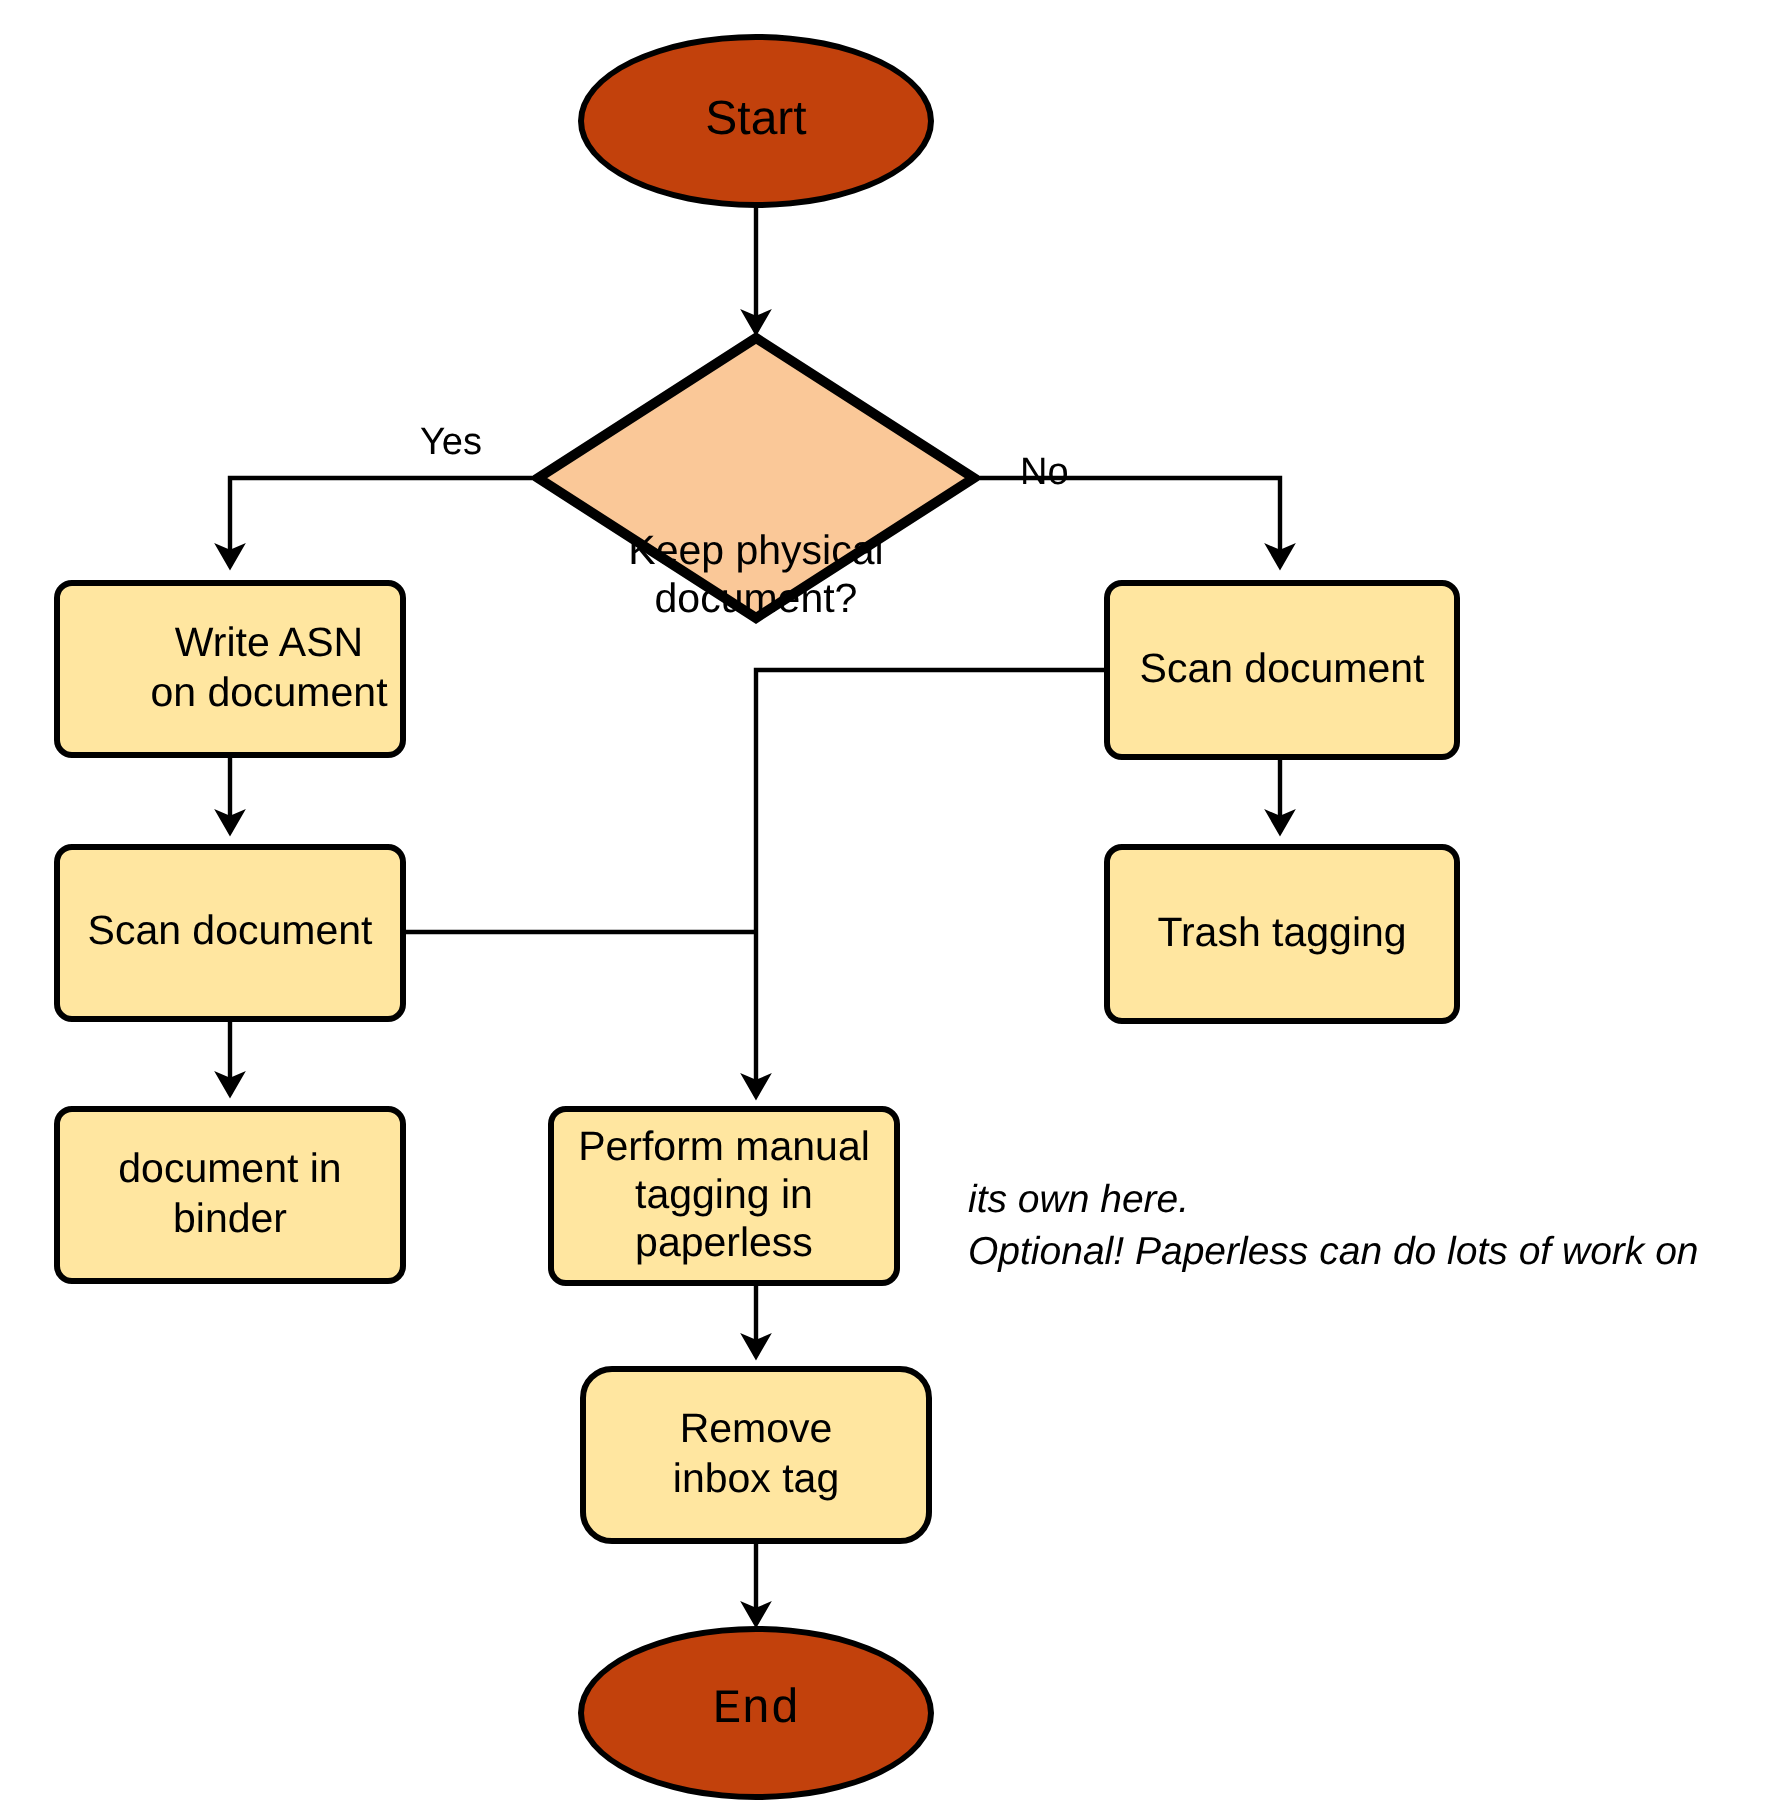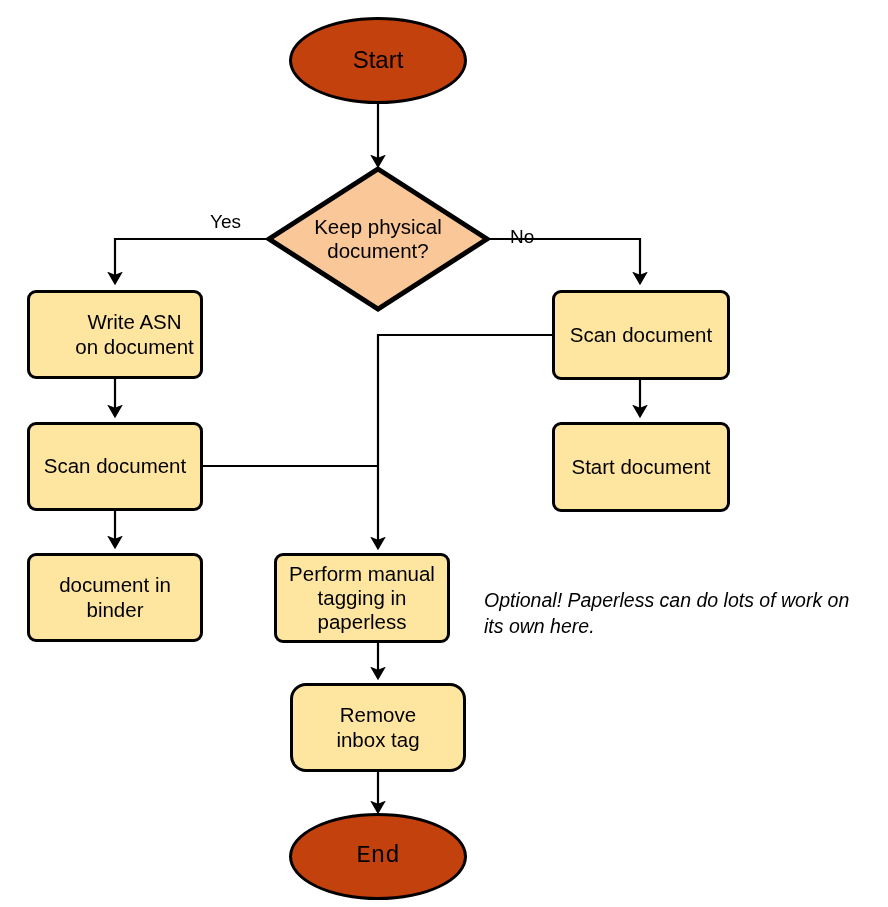--- a/index.html
+++ b/index.html
@@ -112,21 +112,21 @@
 
     <path d="M378,643 L378,678" fill="none" stroke="#000000" stroke-width="2.2" marker-end="url(#arrowhead)"></path>
 
     <path d="M378,772 L378,812" fill="none" stroke="#000000" stroke-width="2.2" marker-end="url(#arrowhead)"></path>
   </svg>
 
   <div class="node node-terminator" style="left:289px; top:17px; width:178px; height:87px;">
     <span>Start</span>
   </div>
 
-  <div class="node node-decision" style="left:266px; top:166px; width:224px; height:146px;">
+  <div class="node node-decision" style="left:266px; top:166px; width:224px; height:146px;align-items:flex-end;">
     <svg class="decision-shape" viewBox="0 0 224 146" preserveAspectRatio="none" xmlns="http://www.w3.org/2000/svg">
       <polygon points="112,3 221,73 112,143 3,73" fill="#FAC898" stroke="#000000" stroke-width="5" stroke-linejoin="miter"></polygon>
     </svg>
     <div class="decision-label">
       <span class="nowrap-line">Keep physical</span>
       <span class="nowrap-line">document?</span>
     </div>
   </div>
 
   <div class="edge-label" style="left:210px; top:211px;">Yes</div>
@@ -148,21 +148,21 @@
       <span class="nowrap-line">document in</span>
       <span class="nowrap-line">binder</span>
     </div>
   </div>
 
   <div class="node node-process" style="left:552px; top:290px; width:178px; height:90px;">
     <span>Scan document</span>
   </div>
 
   <div class="node node-process" style="left:552px; top:422px; width:178px; height:90px;">
-    <span>Start document</span>
+    <span>Trash tagging</span>
   </div>
 
   <div class="node node-process" style="left:274px; top:553px; width:176px; height:90px;">
     <div>
       <span class="nowrap-line">Perform manual</span>
       <span class="nowrap-line">tagging in</span>
       <span class="nowrap-line">paperless</span>
     </div>
   </div>
 
@@ -171,17 +171,17 @@
       <span class="nowrap-line">Remove</span>
       <span class="nowrap-line">inbox tag</span>
     </div>
   </div>
 
   <div class="node node-terminator" style="left:289px; top:813px; width:178px; height:87px;font-family:Liberation Mono, monospace;">
     <span>End</span>
   </div>
 
   <div class="annotation" style="left:484px; top:588px; width:404px;">
+    <span class="nowrap-line">its own here.</span>
     <span class="nowrap-line">Optional! Paperless can do lots of work on</span>
-    <span class="nowrap-line">its own here.</span>
   </div>
 
 </div>
 
 </body></html>

